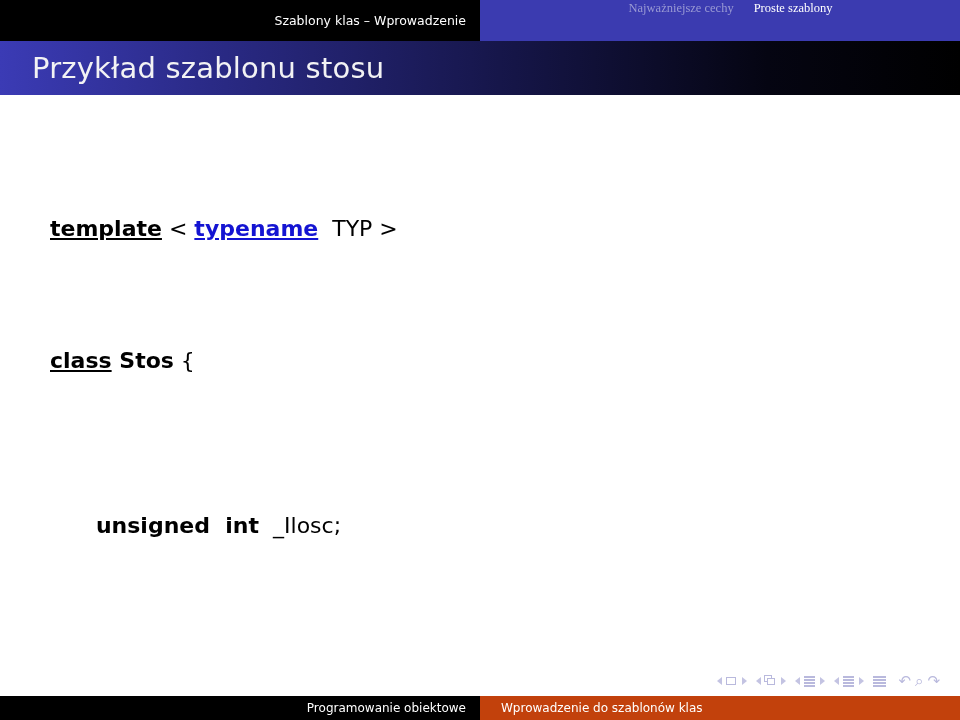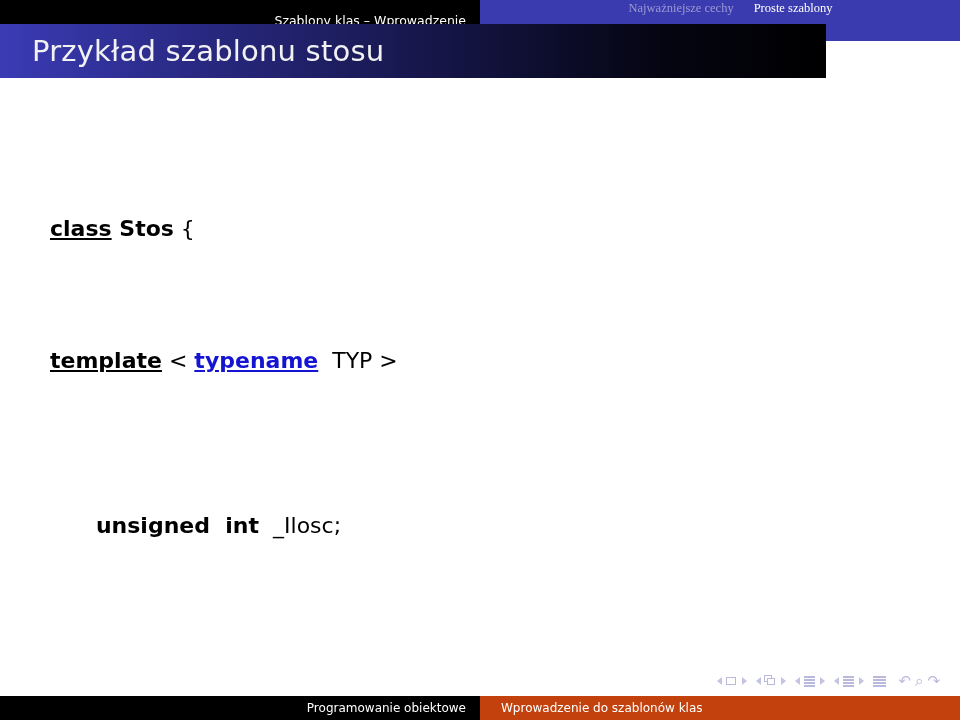--- a/index.html
+++ b/index.html
@@ -52,22 +52,22 @@
     font-size: 12.5px;
   }
   .hb-active  { color: #ffffff; font-weight: normal; }
   .hb-dim-left{ color: #8b8b8b; }
   .hb-dim-right{ color: #9a9ad4; }
   .hb-right-active { color: #ffffff; margin-left: 20px; }
 
   
   .titlebar {
     position: absolute;
-    top: 24px; left: 0;
-    width: 826px;
+    top: 41px; left: 0;
+    width: 960px;
     height: 54px;
     background: linear-gradient(to right, #3b3bb5 0%, #2a2a86 22%, #16164a 52%, #050512 80%, #000000 100%);
     display: flex;
     align-items: center;
   }
   .titlebar-text {
     color: #f2f2f4;
     font-size: 29px;
     font-weight: normal;
     letter-spacing: 0.2px;
@@ -217,23 +217,23 @@
   </div>
 </div>
 
 <div class="titlebar">
   <div class="titlebar-text">Przykład szablonu stosu</div>
 </div>
 
 <div class="slide-body">
   <div class="code">
 
+    <span class="ln"><span class="kw">template</span><span> &lt; </span><span class="kwblue">typename</span><span>  TYP &gt;</span></span>
+
     <span class="ln"><span class="kw">class</span><span class="kwb"> Stos</span><span> {</span></span>
-
-    <span class="ln"><span class="kw">template</span><span> &lt; </span><span class="kwblue">typename</span><span>  TYP &gt;</span></span>
 
 
     <span class="ln"><span class="kwb">      unsigned  int</span><span>  _Ilosc;</span></span>
 
     
 
     
 
     
 

